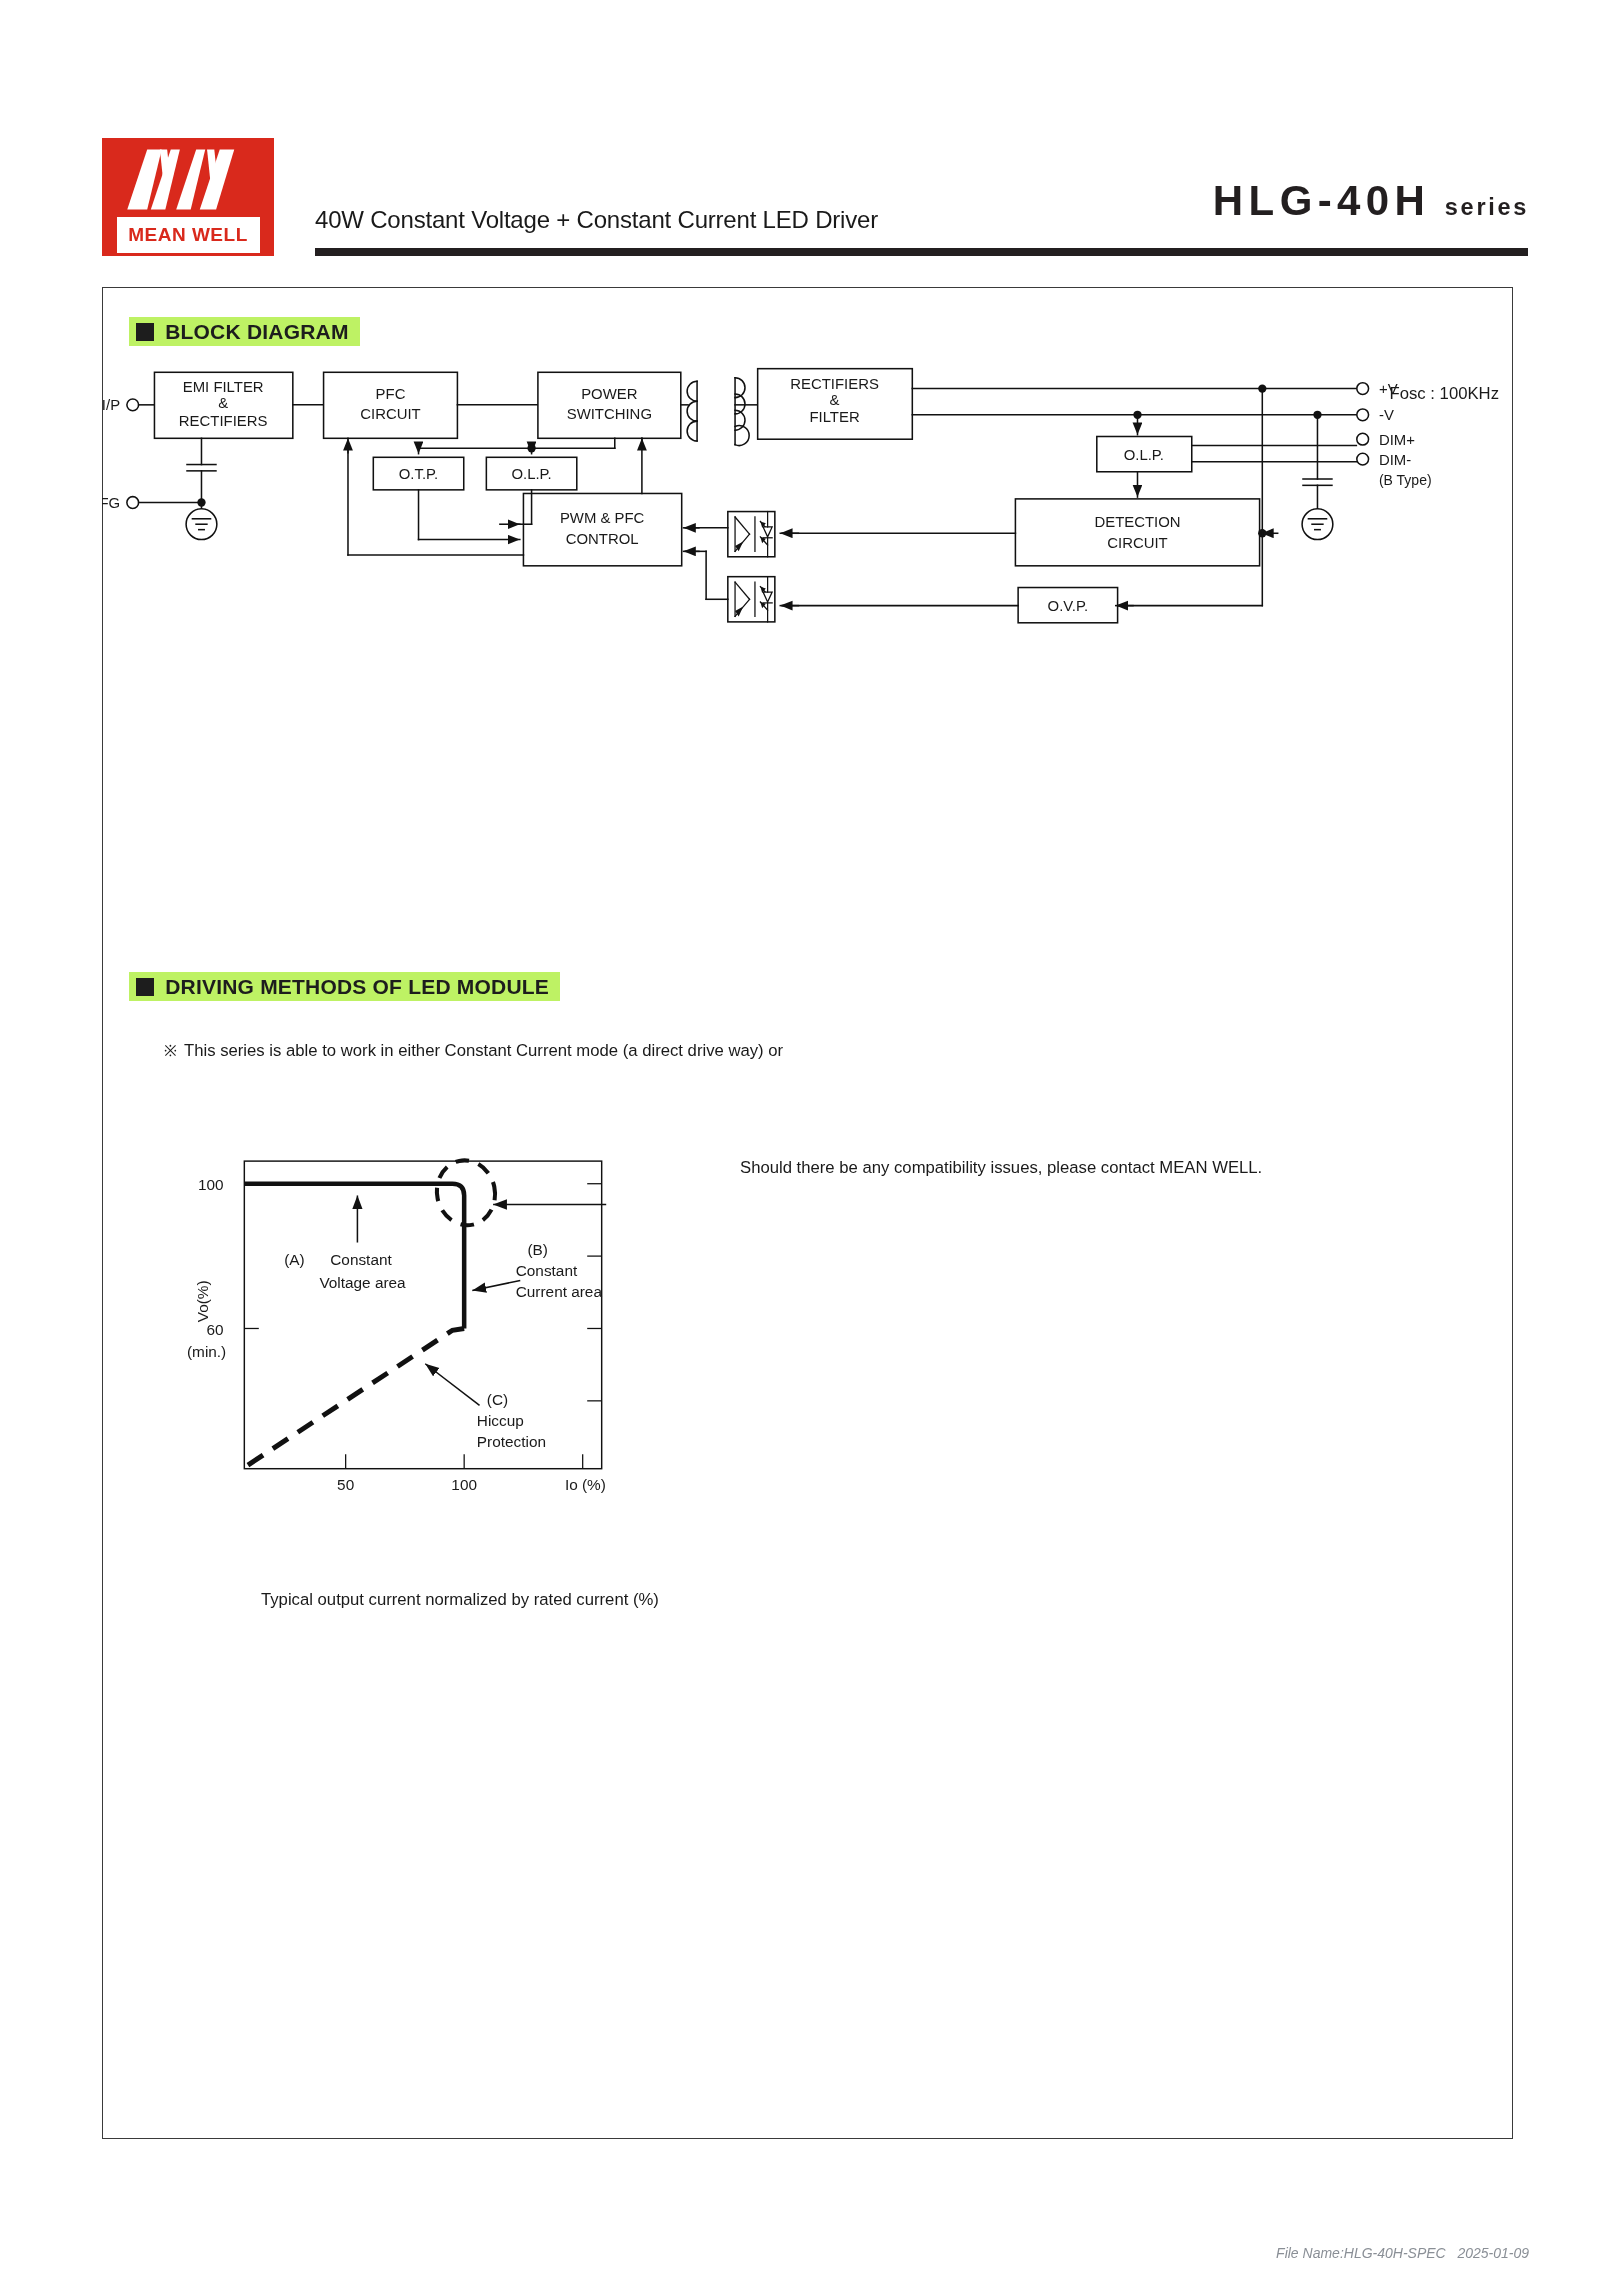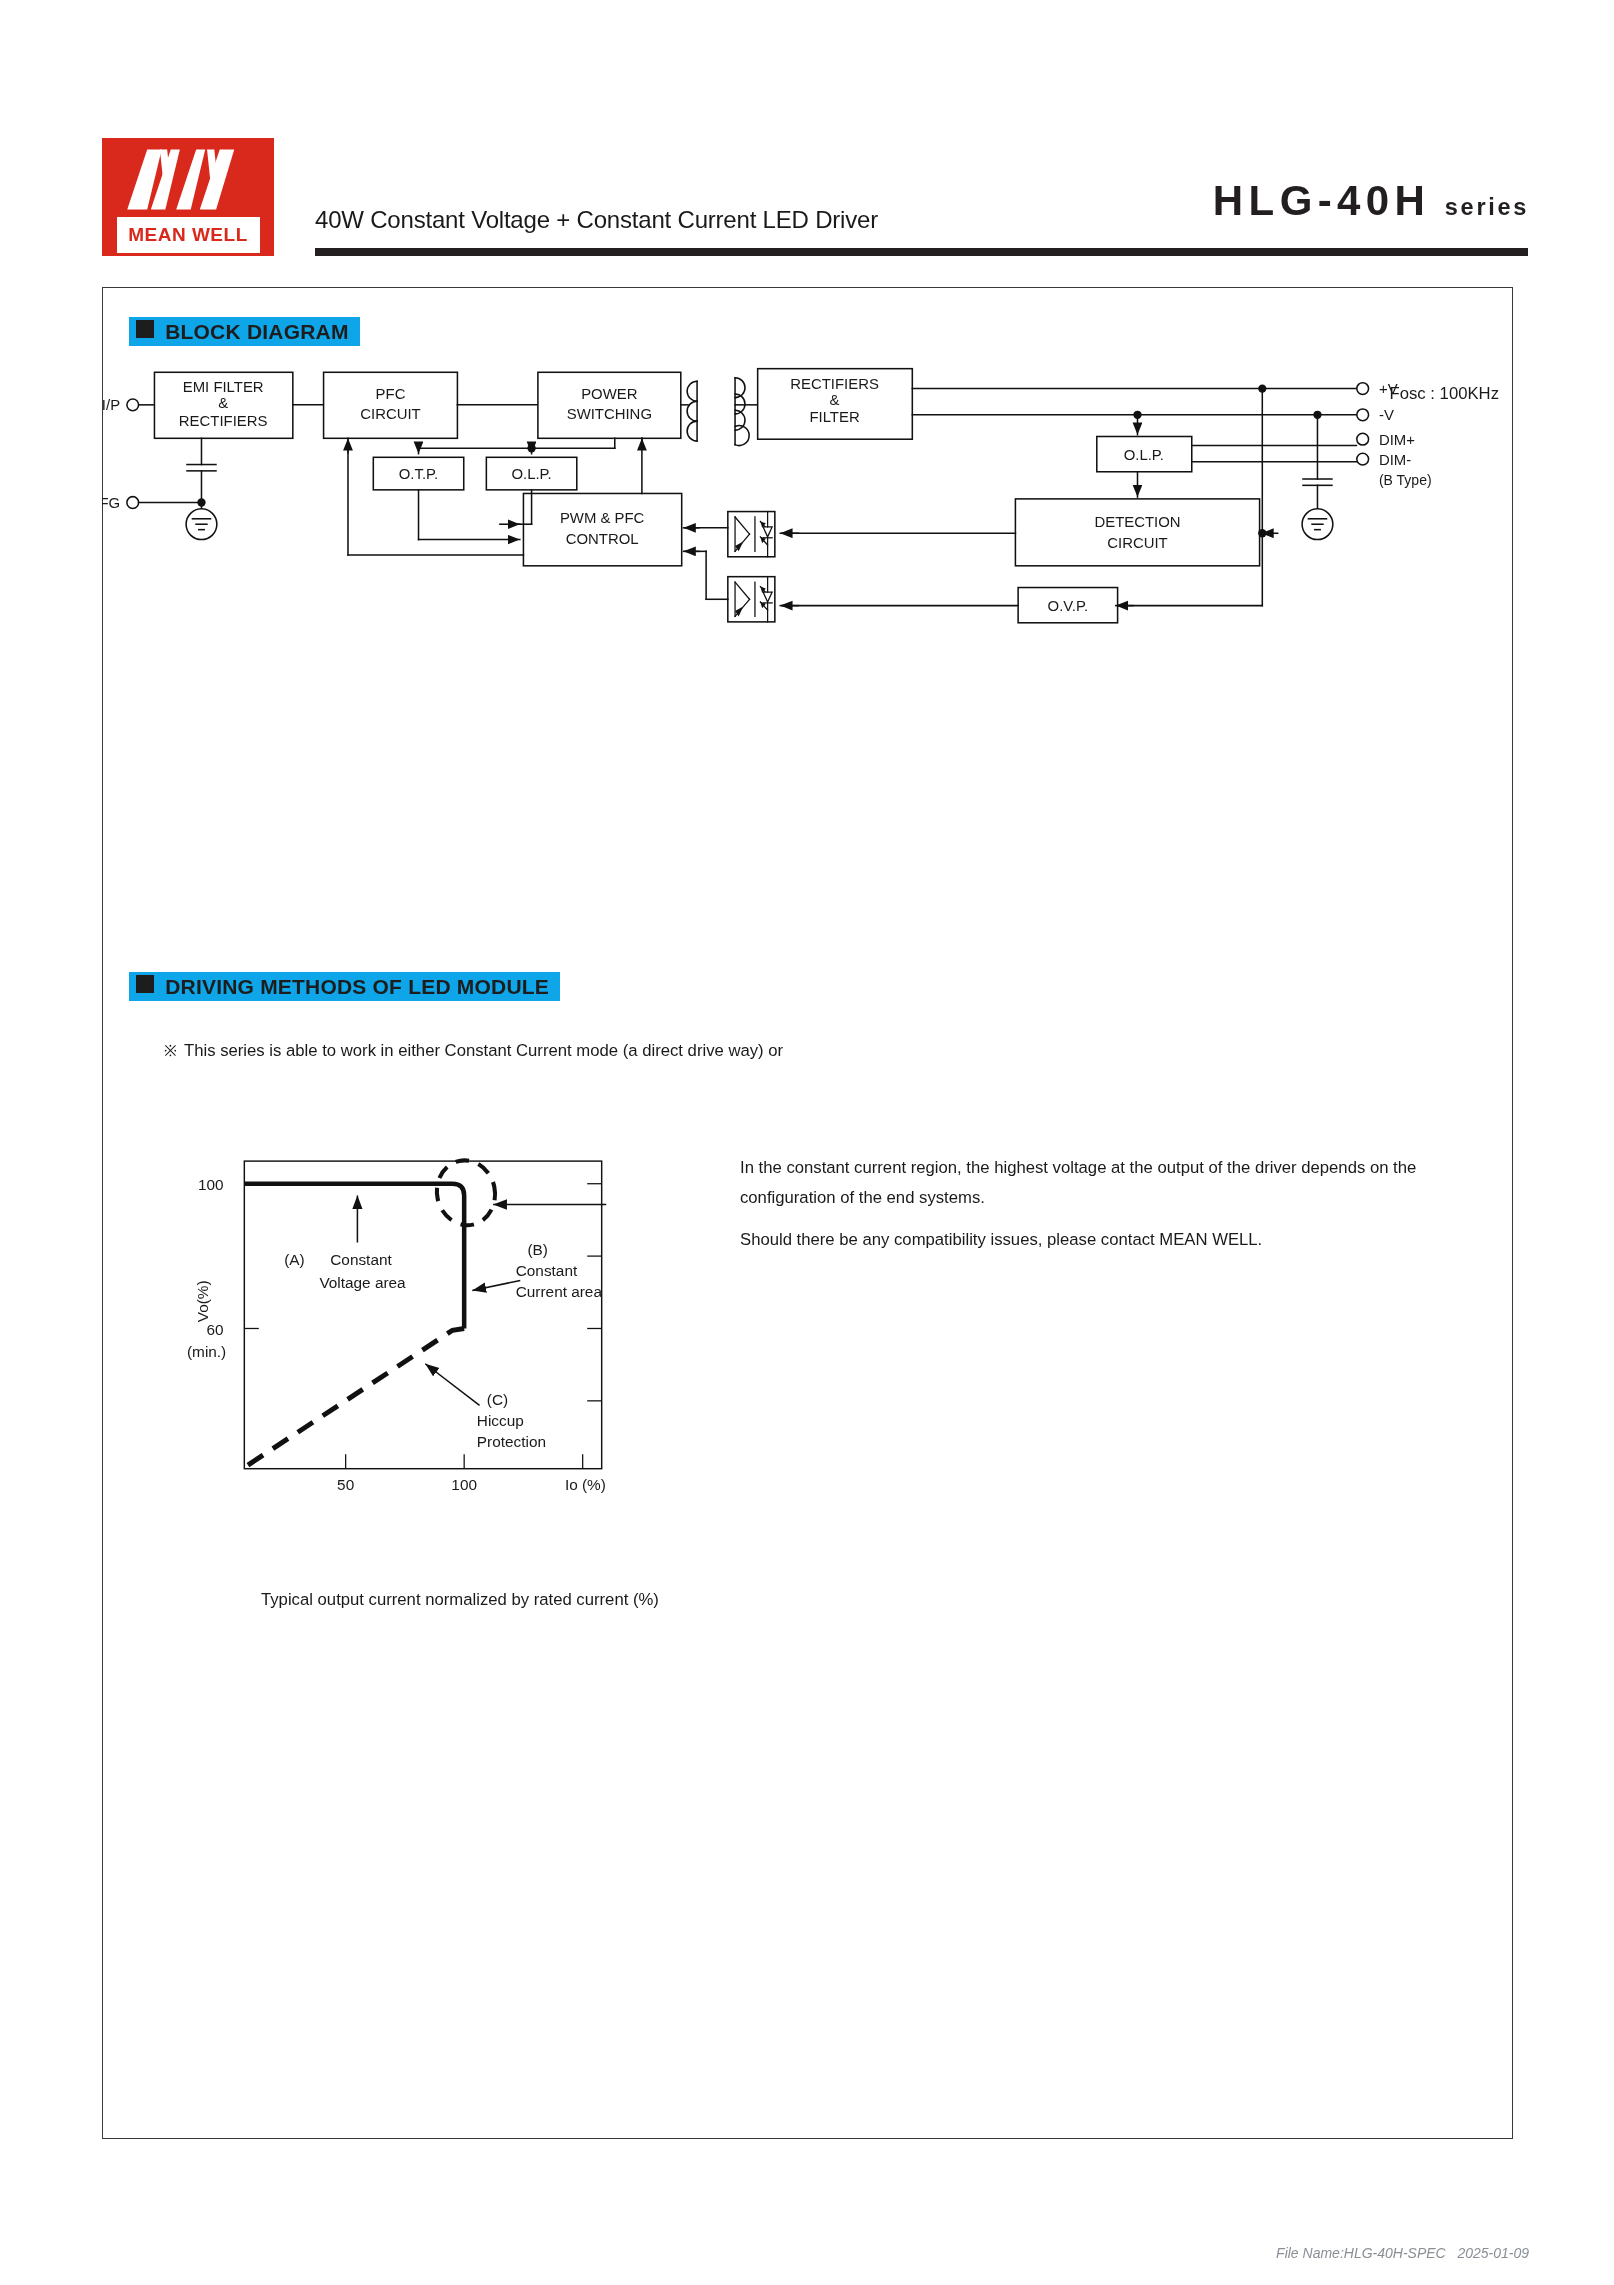--- a/index.html
+++ b/index.html
@@ -24,21 +24,21 @@
   #subtitle{left:315px;top:206px;font-size:24px;color:#1a1a1a;letter-spacing:-0.2px;white-space:nowrap;}
   #model{right:86px;top:177px;font-size:42px;font-weight:bold;color:#231f20;
         letter-spacing:5.4px;white-space:nowrap;text-align:right;}
   #model .series{font-size:23.5px;letter-spacing:2.7px;margin-left:14.5px;}
   #headrule{left:315px;top:248px;width:1213px;height:8.1px;background:#231f20;}
 
   
   #frame{left:102px;top:287px;width:1409px;height:1850px;border:1.4px solid #3a3a3a;background:#fff;}
 
   
-  .sec{display:inline-flex;background:#0ea5e9;padding:2.7px 11px 2.7px 7.2px;}
+  .sec{display:inline-flex;align-items:center;background:#bef264;padding:2.7px 11px 2.7px 7.2px;}
   .sec .blk{width:18px;height:18px;background:#1d1d1d;display:inline-block;margin-right:11px;}
   .sec .txt{font-size:21px;font-weight:bold;color:#1d1d1d;letter-spacing:0.2px;white-space:nowrap;}
   #sec-block{left:129px;top:317px;}
   #sec-drive{left:129px;top:972px;}
 
   #fosc{right:116px;top:384px;font-size:16.7px;color:#1a1a1a;white-space:nowrap;}
 
   
   #bd{left:102px;top:287px;width:1409px;height:507px;}
   #bd svg{display:block;}
@@ -370,21 +370,20 @@
     <text class="ch-txt" x="370" y="170">Current area</text>
 
     <text class="ch-txt" x="338" y="290">(C)</text>
     <text class="ch-txt" x="327" y="313">Hiccup</text>
     <text class="ch-txt" x="327" y="336">Protection</text>
   </g>
 </svg>
 </div>
 
 <div class="abs" id="rtext">
-  <p>In the constant current region, the highest voltage at the output of the driver depends on the configuration of the end systems.</p>
   <p>Should there be any compatibility issues, please contact MEAN WELL.</p>
 </div>
 
 <div class="abs" id="cap">Typical output current normalized by rated current (%)</div>
 
 <div class="abs" id="footer">
   <span>File Name:HLG-40H-SPEC</span>
   &nbsp;&nbsp;<span>2025-01-09</span>
 </div>
 

